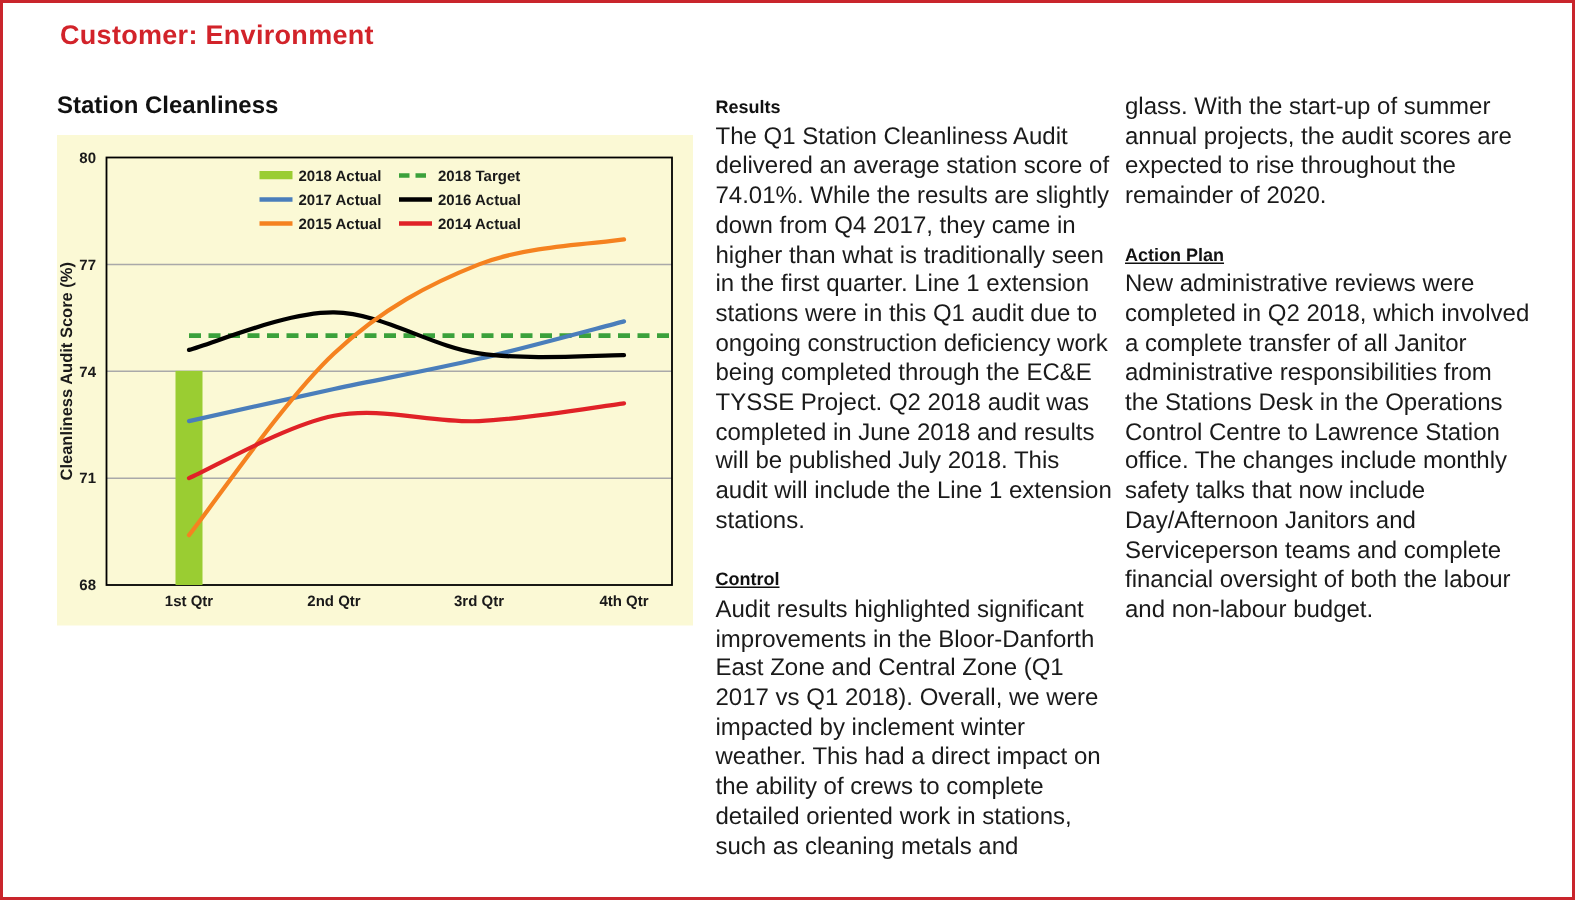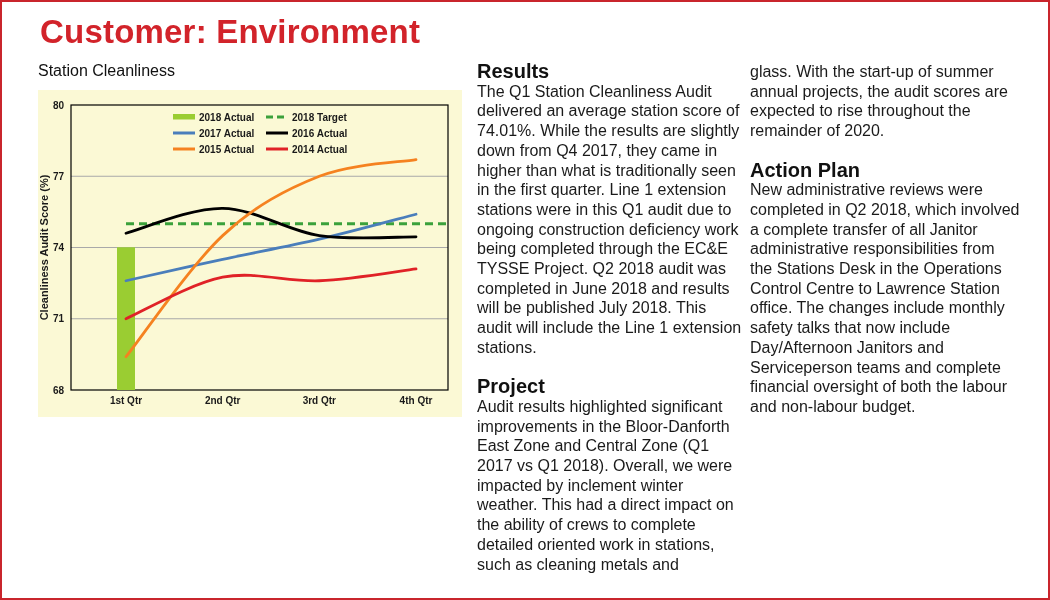--- a/index.html
+++ b/index.html
@@ -3,31 +3,31 @@
 <meta charset="utf-8">
 <style>
   html,body { margin:0; padding:0; background:#ffffff; }
   body { width:1050px; height:600px; position:relative; font-family:"Liberation Sans", sans-serif; }
   .page {
     position:absolute; inset:0; box-sizing:border-box;
     border:2px solid #c9252c; background:#ffffff; overflow:hidden;
   }
   .title {
     position:absolute; left:38px; top:11px;
-    font-size:33px; font-weight:bold; color:#d2232a; letter-spacing:0.2px;
+    font-size:18px; font-weight:bold; color:#d2232a; letter-spacing:0.2px;
   }
   .left-col { position:absolute; left:36px; top:60px; width:424px; }
-  .chart-heading { font-size:16px; font-weight:normal; color:#111; height:17px; }
+  .chart-heading { font-size:16px; font-weight:bold; color:#111; height:17px; }
   .chart-box { width:424px; height:327px; background:#fbf9d5; margin-top:11px; }
   .textcol { position:absolute; top:60px; font-size:16px; line-height:19.7px; color:#1a1a1a; }
   .textcol.mid   { left:475px; width:266px; }
   .textcol.right { left:748px; width:270px; }
-  .textcol h3 { font-size:20px; line-height:19.7px; font-weight:bold; margin:0; color:#111; }
+  .textcol h3 { font-size:12px; line-height:19.7px; font-weight:bold; margin:0; color:#111; }
   .textcol p  { margin:0; }
-  .gap { margin-top:19.7px !important; }
+  .gap { margin-top:19.7px !important;text-decoration:underline; }
   svg text { fill:#1a1a1a; }
   .tick  { font:bold 10px "Liberation Sans", sans-serif; }
   .axis-title { font:bold 11px "Liberation Sans", sans-serif; }
   .legend-label { font:bold 10px "Liberation Sans", sans-serif; }
 </style>
 </head>
 <body>
 
 <div class="page">
 
@@ -69,21 +69,21 @@
           <text x="161" y="62.5" class="legend-label">2015 Actual</text>
           <line x1="228" y1="59" x2="250" y2="59" stroke="#e02227" stroke-width="3" stroke-dasharray="none"></line>
           <text x="254" y="62.5" class="legend-label">2014 Actual</text>
         </svg>
     </div>
   </div>
 
   <div class="textcol mid">
     <h3>Results</h3>
     <p>The Q1 Station Cleanliness Audit delivered an average station score of 74.01%. While the results are slightly down from Q4 2017, they came in higher than what is traditionally seen in the first quarter. Line 1 extension stations were in this Q1 audit due to ongoing construction deficiency work being completed through the EC&amp;E TYSSE Project. Q2 2018 audit was completed in June 2018 and results will be published July 2018. This audit will include the Line 1 extension stations.</p>
-    <h3 class="gap">Project</h3>
+    <h3 class="gap">Control</h3>
     <p>Audit results highlighted significant improvements in the Bloor-Danforth East Zone and Central Zone (Q1 2017 vs Q1 2018). Overall, we were impacted by inclement winter weather. This had a direct impact on the ability of crews to complete detailed oriented work in stations, such as cleaning metals and</p>
   </div>
 
   <div class="textcol right">
     <p>glass. With the start-up of summer annual projects, the audit scores are expected to rise throughout the remainder of 2020.</p>
     <h3 class="gap">Action Plan</h3>
     <p>New administrative reviews were completed in Q2 2018, which involved a complete transfer of all Janitor administrative responsibilities from the Stations Desk in the Operations Control Centre to Lawrence Station office. The changes include monthly safety talks that now include Day/Afternoon Janitors and Serviceperson teams and complete financial oversight of both the labour and non-labour budget.</p>
   </div>
 
 </div>

